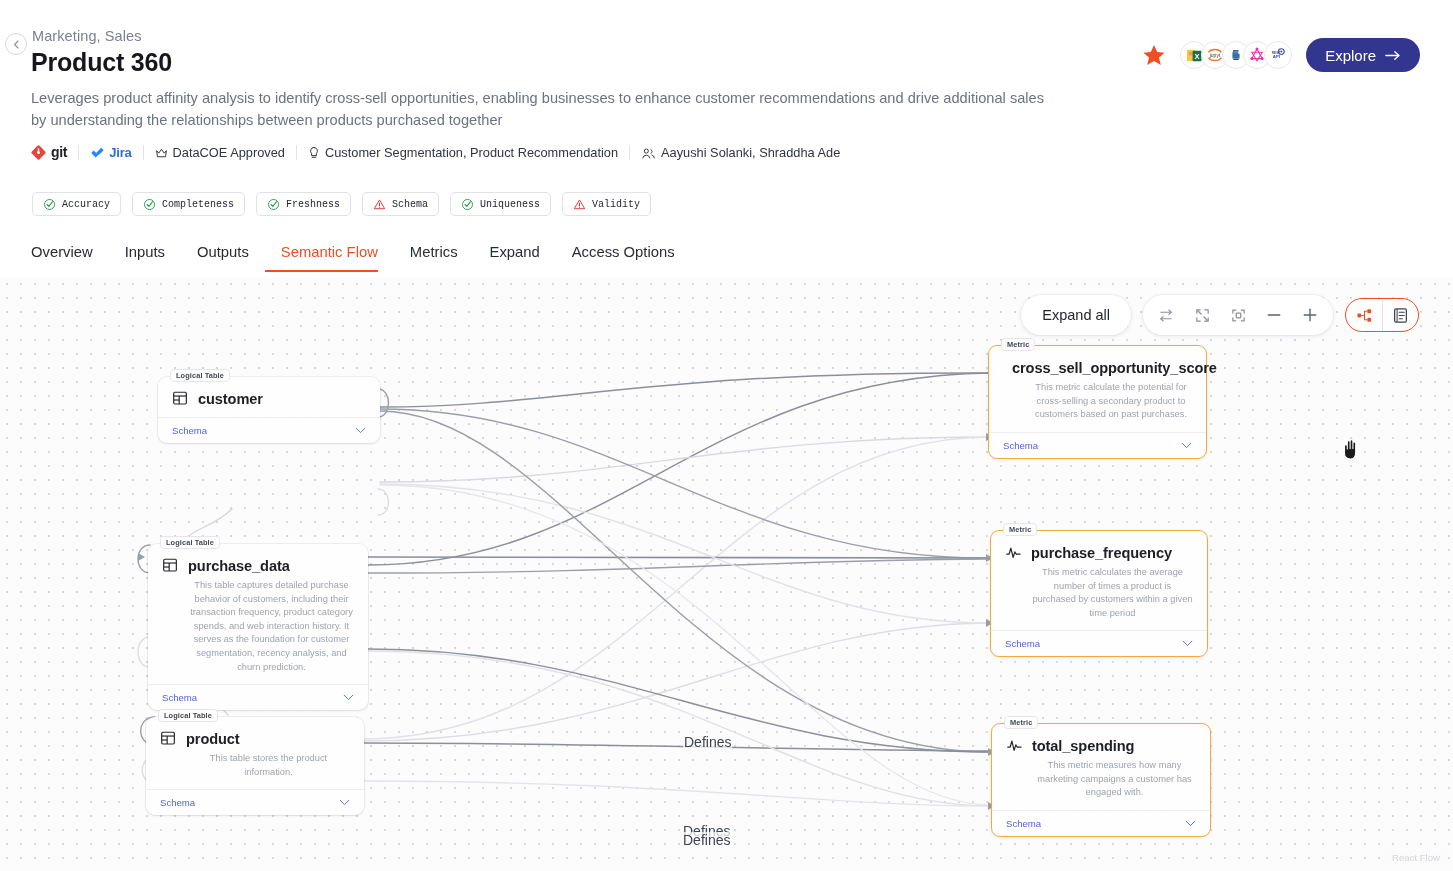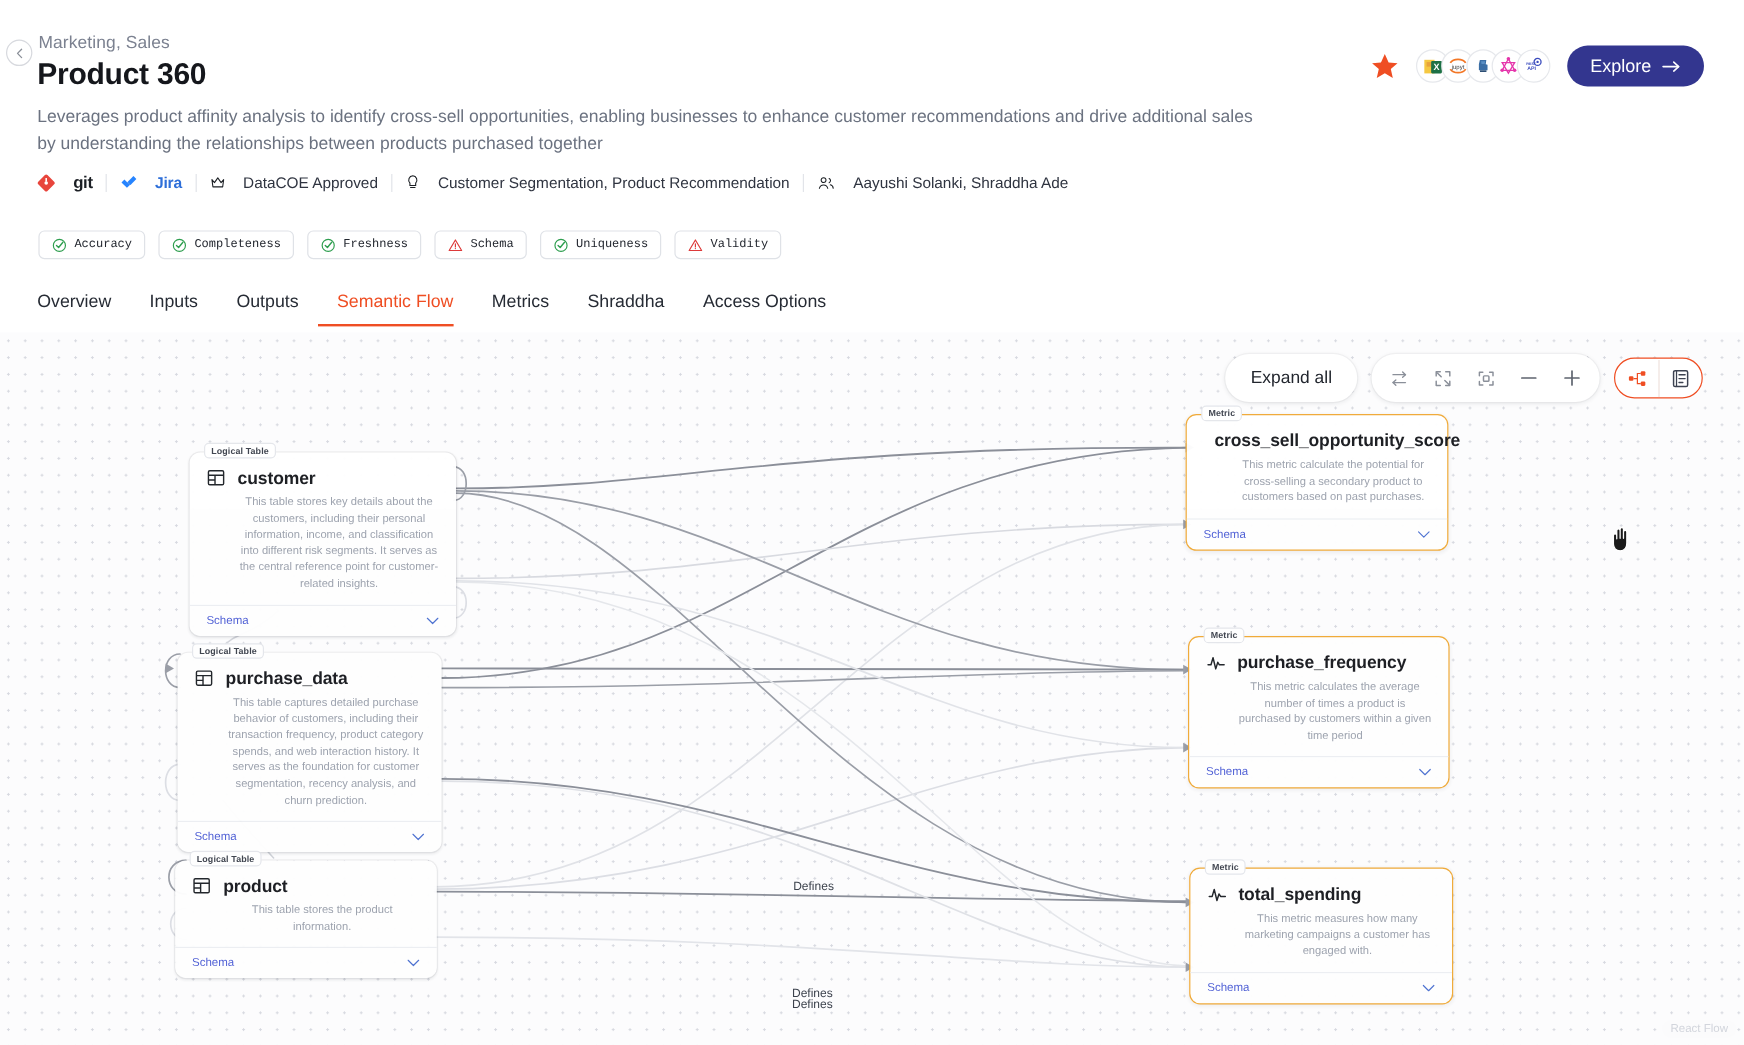--- a/index.html
+++ b/index.html
@@ -36,21 +36,21 @@
   .description {
     position:absolute; left:31px; top:67px; width:1020px;
     font-size:14.6px; line-height:22px; color:#6b7280;
   }
 
   .meta-row {
     position:absolute; left:31px; top:124px;
     display:flex; align-items:center; gap:0px;
     font-size:12.8px; color:#2f3440;
   }
-  .meta-item { display:flex; align-items:center; gap:15px; padding:0 11px; white-space:nowrap; }
+  .meta-item { display:flex; align-items:flex-end; gap:5px; padding:0 11px; white-space:nowrap; }
   .meta-item:first-child { padding-left:0; }
   .meta-sep { width:1px; height:15px; background:#e2e4e9; }
   .git-txt { font-weight:bold; font-size:14px; color:#1b1f24; letter-spacing:-.3px; }
   .jira-txt { font-weight:bold; font-size:13px; color:#2e6fd9; letter-spacing:-.2px; }
 
   
   .badges { position:absolute; left:32px; top:172px; display:flex; gap:11px; }
   .badge {
     height:24px; padding:0 10px; border:1px solid #dfe2e7; border-radius:5px;
     background:#fff; display:flex; align-items:center; gap:6px;
@@ -136,22 +136,22 @@
     margin-top:10px; margin-left:-14px; margin-right:-14px; padding:7px 14px 7px 14px;
     border-top:1px solid #eceef2; display:flex; align-items:center; justify-content:space-between;
     cursor:pointer;
   }
   .schema-lbl { font-size:9.6px; color:#4a5bd4; }
   .chev { color:#4a6fd0; }
   
   .soft { filter: blur(.35px); opacity:.96; }
 
   .edge-label {
-    position:absolute; font-size:10px; color:#3d434e; z-index:9;
-    background:rgba(252,252,253,.72); padding:0 1px; white-space:nowrap;
+    position:absolute; font-size:14px; color:#3d434e; z-index:9;
+    background:rgba(252,252,253,.72); padding:0 1px; white-space:nowrap;margin-left:23px;
   }
 
   .rf-attrib {
     position:absolute; right:6px; bottom:6px;
     font-size:9.6px; color:#d2d5dc; background:#fbfbfc;
     padding:2px 7px; border-radius:9px;
   }
 
   .cursor-hand { position:absolute; left:1340px; top:437px; z-index:40; pointer-events:none; }
 </style>
@@ -261,21 +261,21 @@
       <span>Validity</span>
     </div>
   </div>
 
   <div class="tabs">
     <div class="tab">Overview</div>
     <div class="tab">Inputs</div>
     <div class="tab">Outputs</div>
     <div class="tab active">Semantic Flow</div>
     <div class="tab">Metrics</div>
-    <div class="tab">Shraddha</div>
+    <div class="tab">Expand</div>
     <div class="tab">Access Options</div>
   </div>
 
   <div class="header-actions">
     <svg class="star-btn" width="24" height="23" viewBox="0 0 24 23">
       <path d="M12 1 L15.2 8 L22.6 8.7 L17 13.6 L18.7 21 L12 17.1 L5.3 21 L7 13.6 L1.4 8.7 L8.8 8 Z" fill="#ef4e23"></path>
     </svg>
 
     <div class="avatar-stack">
       <div class="av">
@@ -458,21 +458,20 @@
     <div class="node-tag">Logical Table</div>
     <div class="node-head">
       <svg width="17" height="17" viewBox="0 0 18 18">
         <rect x="1.8" y="2.4" width="13.4" height="12.4" rx="1.2" fill="none" stroke="#1b1f24" stroke-width="1.25"></rect>
         <line x1="1.8" y1="6.4" x2="15.2" y2="6.4" stroke="#1b1f24" stroke-width="1.25"></line>
         <line x1="7.6" y1="6.4" x2="7.6" y2="14.8" stroke="#1b1f24" stroke-width="1.25"></line>
         <line x1="1.8" y1="10.6" x2="7.6" y2="10.6" stroke="#1b1f24" stroke-width="1.25"></line>
       </svg>
       <span class="node-title">customer</span>
     </div>
-    <div class="node-desc">This table stores key details about the customers, including their personal information, income, and classification into different risk segments. It serves as the central reference point for customer-related insights.</div>
     <div class="node-foot">
       <span class="schema-lbl">Schema</span>
       <svg class="chev" width="11" height="7" viewBox="0 0 12 8">
         <path d="M1 1.4 L6 6.4 L11 1.4" fill="none" stroke="#4a6fd0" stroke-width="1.1" stroke-linecap="round" stroke-linejoin="round"></path>
       </svg>
     </div>
   </div>
 
   <div class="node soft" style="left:148px; top:267px; width:220px;">
     <div class="node-tag">Logical Table</div>

